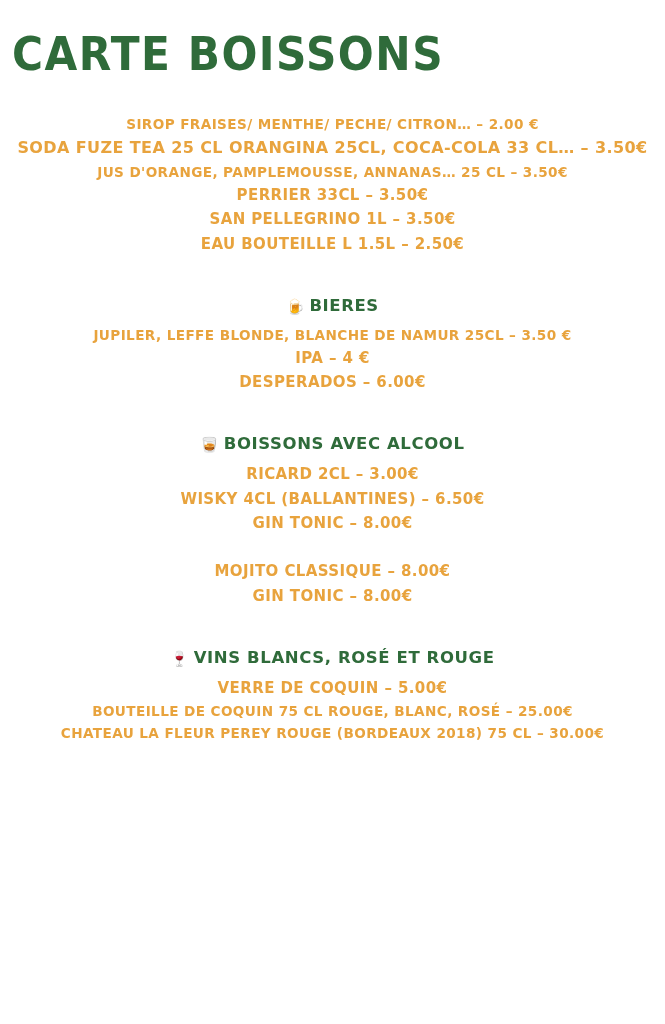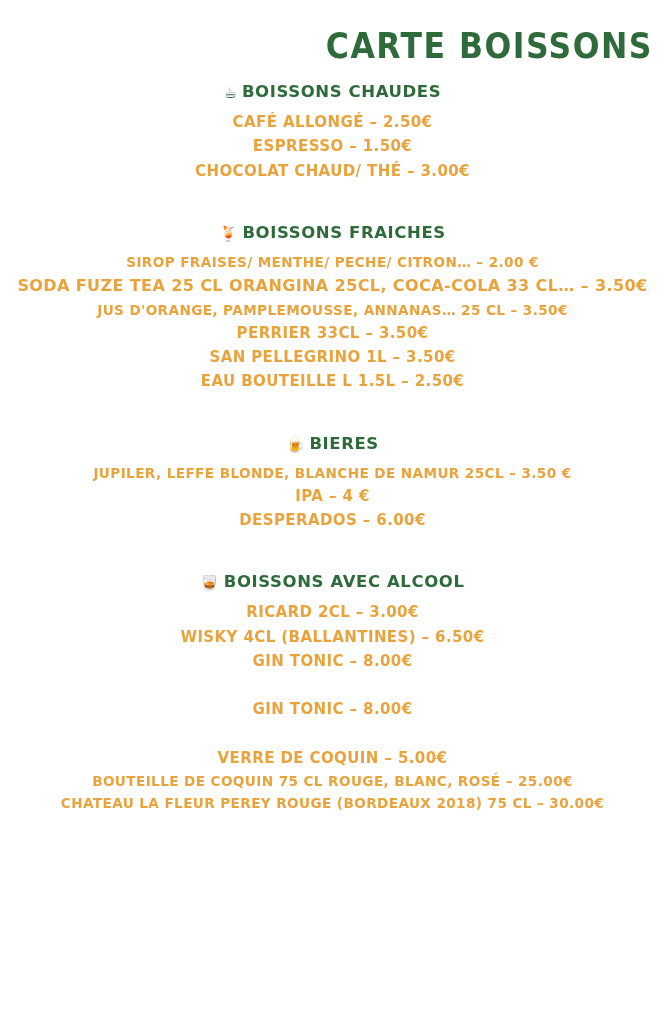--- a/index.html
+++ b/index.html
@@ -15,25 +15,25 @@
   }
   .page {
     width: 665px;
     min-height: 1024px;
     box-sizing: border-box;
     padding: 22px 12px 14px 12px;
     background: #ffffff;
     position: relative;
   }
   .title {
-    text-align: right;
+    text-align: left;
     color: #2f6b3a;
     font-family: "DejaVu Sans", sans-serif;
     font-weight: bold;
-    font-size: 35px;
+    font-size: 47px;
     letter-spacing: 1.5px;
     margin: 4px 0 10px 0;
     text-transform: uppercase;
     font-stretch: condensed;
   }
   .section {
     margin-bottom: 2px;
   }
   .section-head {
     text-align: center;
@@ -68,35 +68,24 @@
   }
   .gap-big { height: 22px; }
 </style>
 </head>
 <body>
 
 <div class="page">
 
   <div class="title">CARTE BOISSONS</div>
 
-  <div class="section">
-    <div class="section-head">
-      <span class="sec-icon">☕</span><span>BOISSONS CHAUDES</span>
-    </div>
-    <div class="item">CAFÉ ALLONGÉ –  2.50€</div>
-    <div class="item">ESPRESSO – 1.50€</div>
-    <div class="item">CHOCOLAT CHAUD/ THÉ – 3.00€</div>
-  </div>
 
   <div class="gap-big"></div>
 
   <div class="section">
-    <div class="section-head">
-      <span class="sec-icon">🍹</span><span>BOISSONS FRAICHES</span>
-    </div>
     <div class="item small">SIROP FRAISES/ MENTHE/ PECHE/ CITRON… –  2.00 €</div>
     <div class="item tiny">SODA FUZE TEA 25 CL ORANGINA 25CL, COCA-COLA 33 CL… – 3.50€</div>
     <div class="item small">JUS D'ORANGE, PAMPLEMOUSSE, ANNANAS… 25 CL – 3.50€</div>
     <div class="item">PERRIER 33CL – 3.50€</div>
     <div class="item">SAN PELLEGRINO 1L – 3.50€</div>
     <div class="item">EAU BOUTEILLE L 1.5L – 2.50€</div>
   </div>
 
   <div class="gap-big"></div>
 
@@ -116,25 +105,29 @@
       <span class="sec-icon">🥃</span><span>BOISSONS AVEC ALCOOL</span>
     </div>
     <div class="item">RICARD 2CL – 3.00€</div>
     <div class="item">WISKY 4CL (BALLANTINES) – 6.50€</div>
     <div class="item">GIN TONIC – 8.00€</div>
   </div>
 
   <div class="gap-big"></div>
 
   <div class="section">
+    <div class="item">MOJITO CLASSIQUE – 8.00€</div>
     <div class="item">GIN TONIC – 8.00€</div>
   </div>
 
   <div class="gap-big"></div>
 
   <div class="section">
+    <div class="section-head">
+      <span class="sec-icon">🍷</span><span>VINS BLANCS, ROSÉ ET ROUGE</span>
+    </div>
     <div class="item">VERRE DE COQUIN – 5.00€</div>
     <div class="item small">BOUTEILLE DE COQUIN 75 CL ROUGE, BLANC, ROSÉ – 25.00€</div>
     <div class="item small">CHATEAU LA FLEUR PEREY ROUGE (BORDEAUX 2018) 75 CL – 30.00€</div>
 
   </div>
 
 </div>
 
 </body></html>

